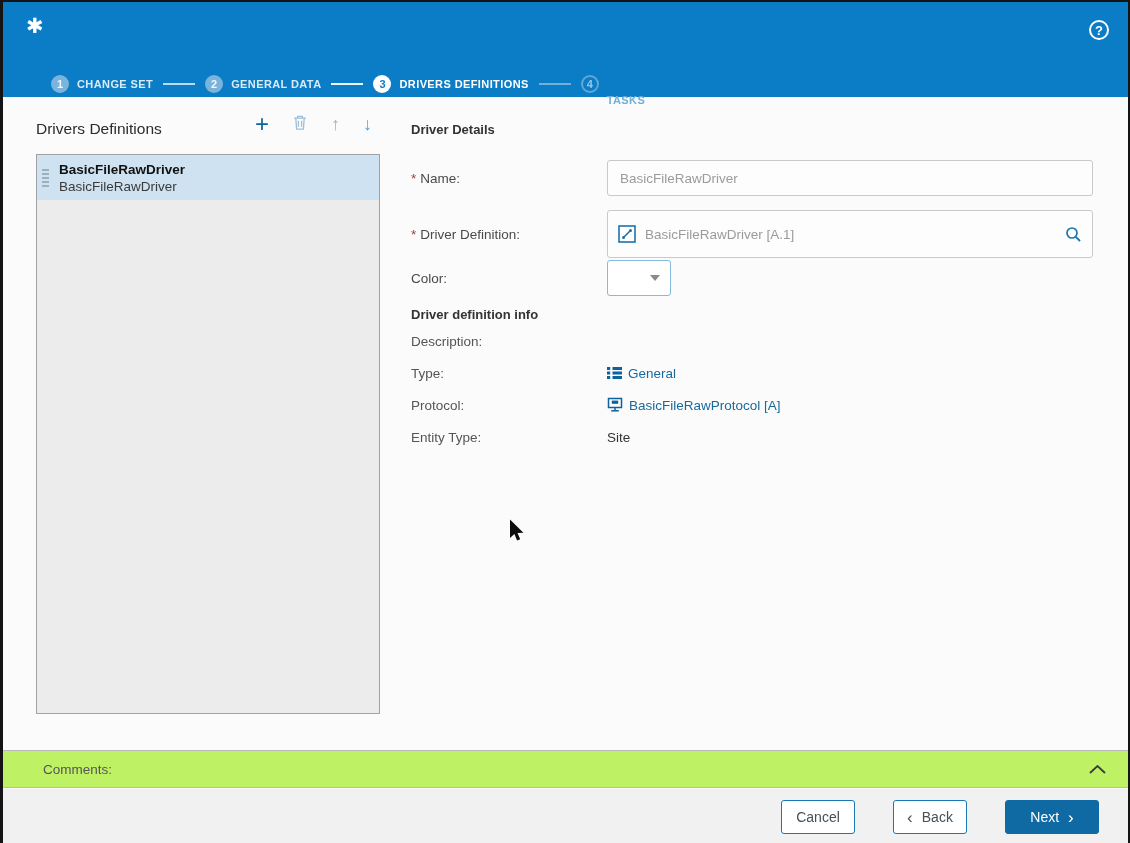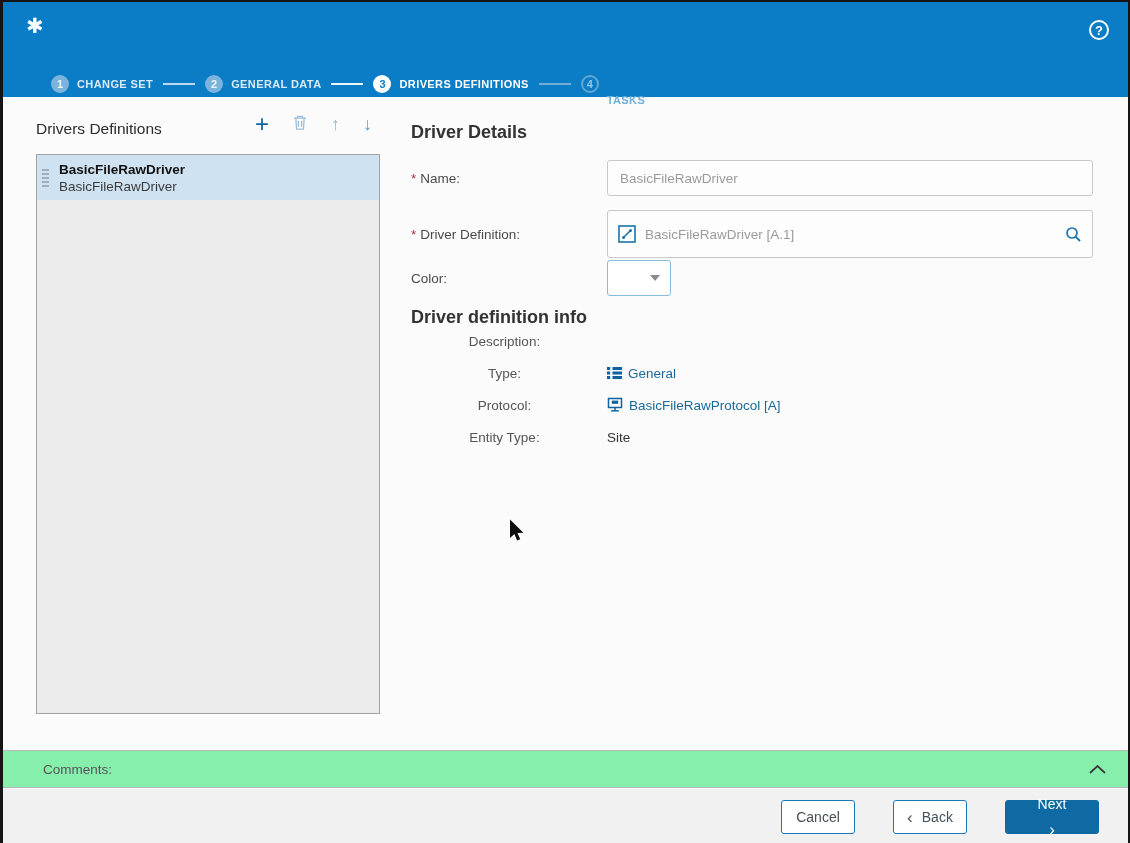--- a/index.html
+++ b/index.html
@@ -56,64 +56,64 @@
     background:#ececec; border:1px solid #a2a2a2; overflow:hidden;
   }
   .list-item { display:flex; align-items:center; background:#cfe2f2; height:45px; padding:4px 8px 4px 5px; cursor:pointer; }
   .drag-handle { display:flex; flex-direction:column; gap:2px; margin-right:10px; }
   .drag-handle i { display:block; width:7px; height:2px; background:#9fb0bd; }
   .item-text { display:flex; flex-direction:column; justify-content:center; }
   .item-title { font-size:13.5px; font-weight:700; color:#111; line-height:17px; }
   .item-sub   { font-size:13.5px; color:#3a3a3a; line-height:17px; }
 
   
-  .section-title { position:absolute; left:408px; font-size:18px; font-weight:700; color:#333; }
+  .section-title { position:absolute; left:408px; font-size:13px; font-weight:700; color:#333; }
   .row { position:absolute; left:408px; right:35px; display:flex; align-items:center; }
   .row-label { width:196px; flex:0 0 auto; text-align:left; padding-right:9px; font-size:13.5px; color:#4a4a4a; }
   .req { color:#a33a3a; margin-right:4px; font-size:13.5px; }
   .field-input {
     flex:1; height:36px; border:1px solid #c9c9c9; border-radius:3px; background:#fdfdfd;
     color:#9b9b9b; font-size:13.5px; font-family:"Liberation Sans",sans-serif; padding:0 12px; outline:none;
   }
   .picker-field {
     flex:1; height:48px; border:1px solid #c9c9c9; border-radius:3px; background:#fdfdfd;
     display:flex; align-items:center; padding:0 10px; gap:9px; cursor:pointer;
   }
   .picker-text { flex:1; color:#9b9b9b; font-size:13.5px; }
   .color-select {
     width:64px; height:36px; border:1px solid #85bbdc; border-radius:3px; background:#fff;
     display:flex; align-items:center; justify-content:flex-end; padding:0 10px; cursor:pointer;
   }
   .caret-down { width:0; height:0; border-left:5px solid transparent; border-right:5px solid transparent; border-top:6px solid #8a8a8a; }
 
   .info-row { position:absolute; left:408px; display:flex; align-items:center; height:22px; }
-  .info-label { width:196px; flex:0 0 auto; text-align:center; padding-right:9px; font-size:13.5px; color:#555; }
+  .info-label { width:196px; flex:0 0 auto; text-align:left; padding-right:9px; font-size:13.5px; color:#555; }
   .info-value { font-size:13.5px; color:#333; display:flex; align-items:center; gap:6px; }
   .link-value { color:#18699e; cursor:pointer; }
 
   
   .comments-bar {
-    position:absolute; left:0; right:0; top:748px; height:38px; background:#86efac;
+    position:absolute; left:0; right:0; top:748px; height:38px; background:#bef264;
     border-top:1px solid #b9b9b9; border-bottom:1px solid #b9b9b9;
     display:flex; align-items:center; padding:0 20px 0 40px;
   }
   .comments-label { font-size:13.5px; color:#555; flex:1; }
   .collapse-btn { background:none; border:none; cursor:pointer; padding:2px; }
 
   .footer { position:absolute; left:0; right:0; top:787px; bottom:0; background:#f1f1f1; }
   .btn {
     position:absolute; top:11px; height:34px; border-radius:3px; font-size:14px;
     font-family:"Liberation Sans",sans-serif; cursor:pointer;
     display:flex; align-items:center; justify-content:center; gap:9px;
   }
   .btn-secondary { background:#fff; border:1px solid #1878b4; color:#44505a; }
   .btn-primary { background:#0f6aa3; border:1px solid #0f6aa3; color:#fff; }
   .btn-cancel { left:778px; width:74px; }
   .btn-back { left:890px; width:74px; }
-  .btn-next { left:1002px; width:94px;flex-direction:column; }
+  .btn-next { left:1002px; width:94px; }
   .chev { font-size:17px; line-height:1; }
 
   .cursor { position:absolute; left:506px; top:517px; pointer-events:none; }
 </style>
 </head>
 <body>
 
 <div class="page">
 
   <div class="header">

